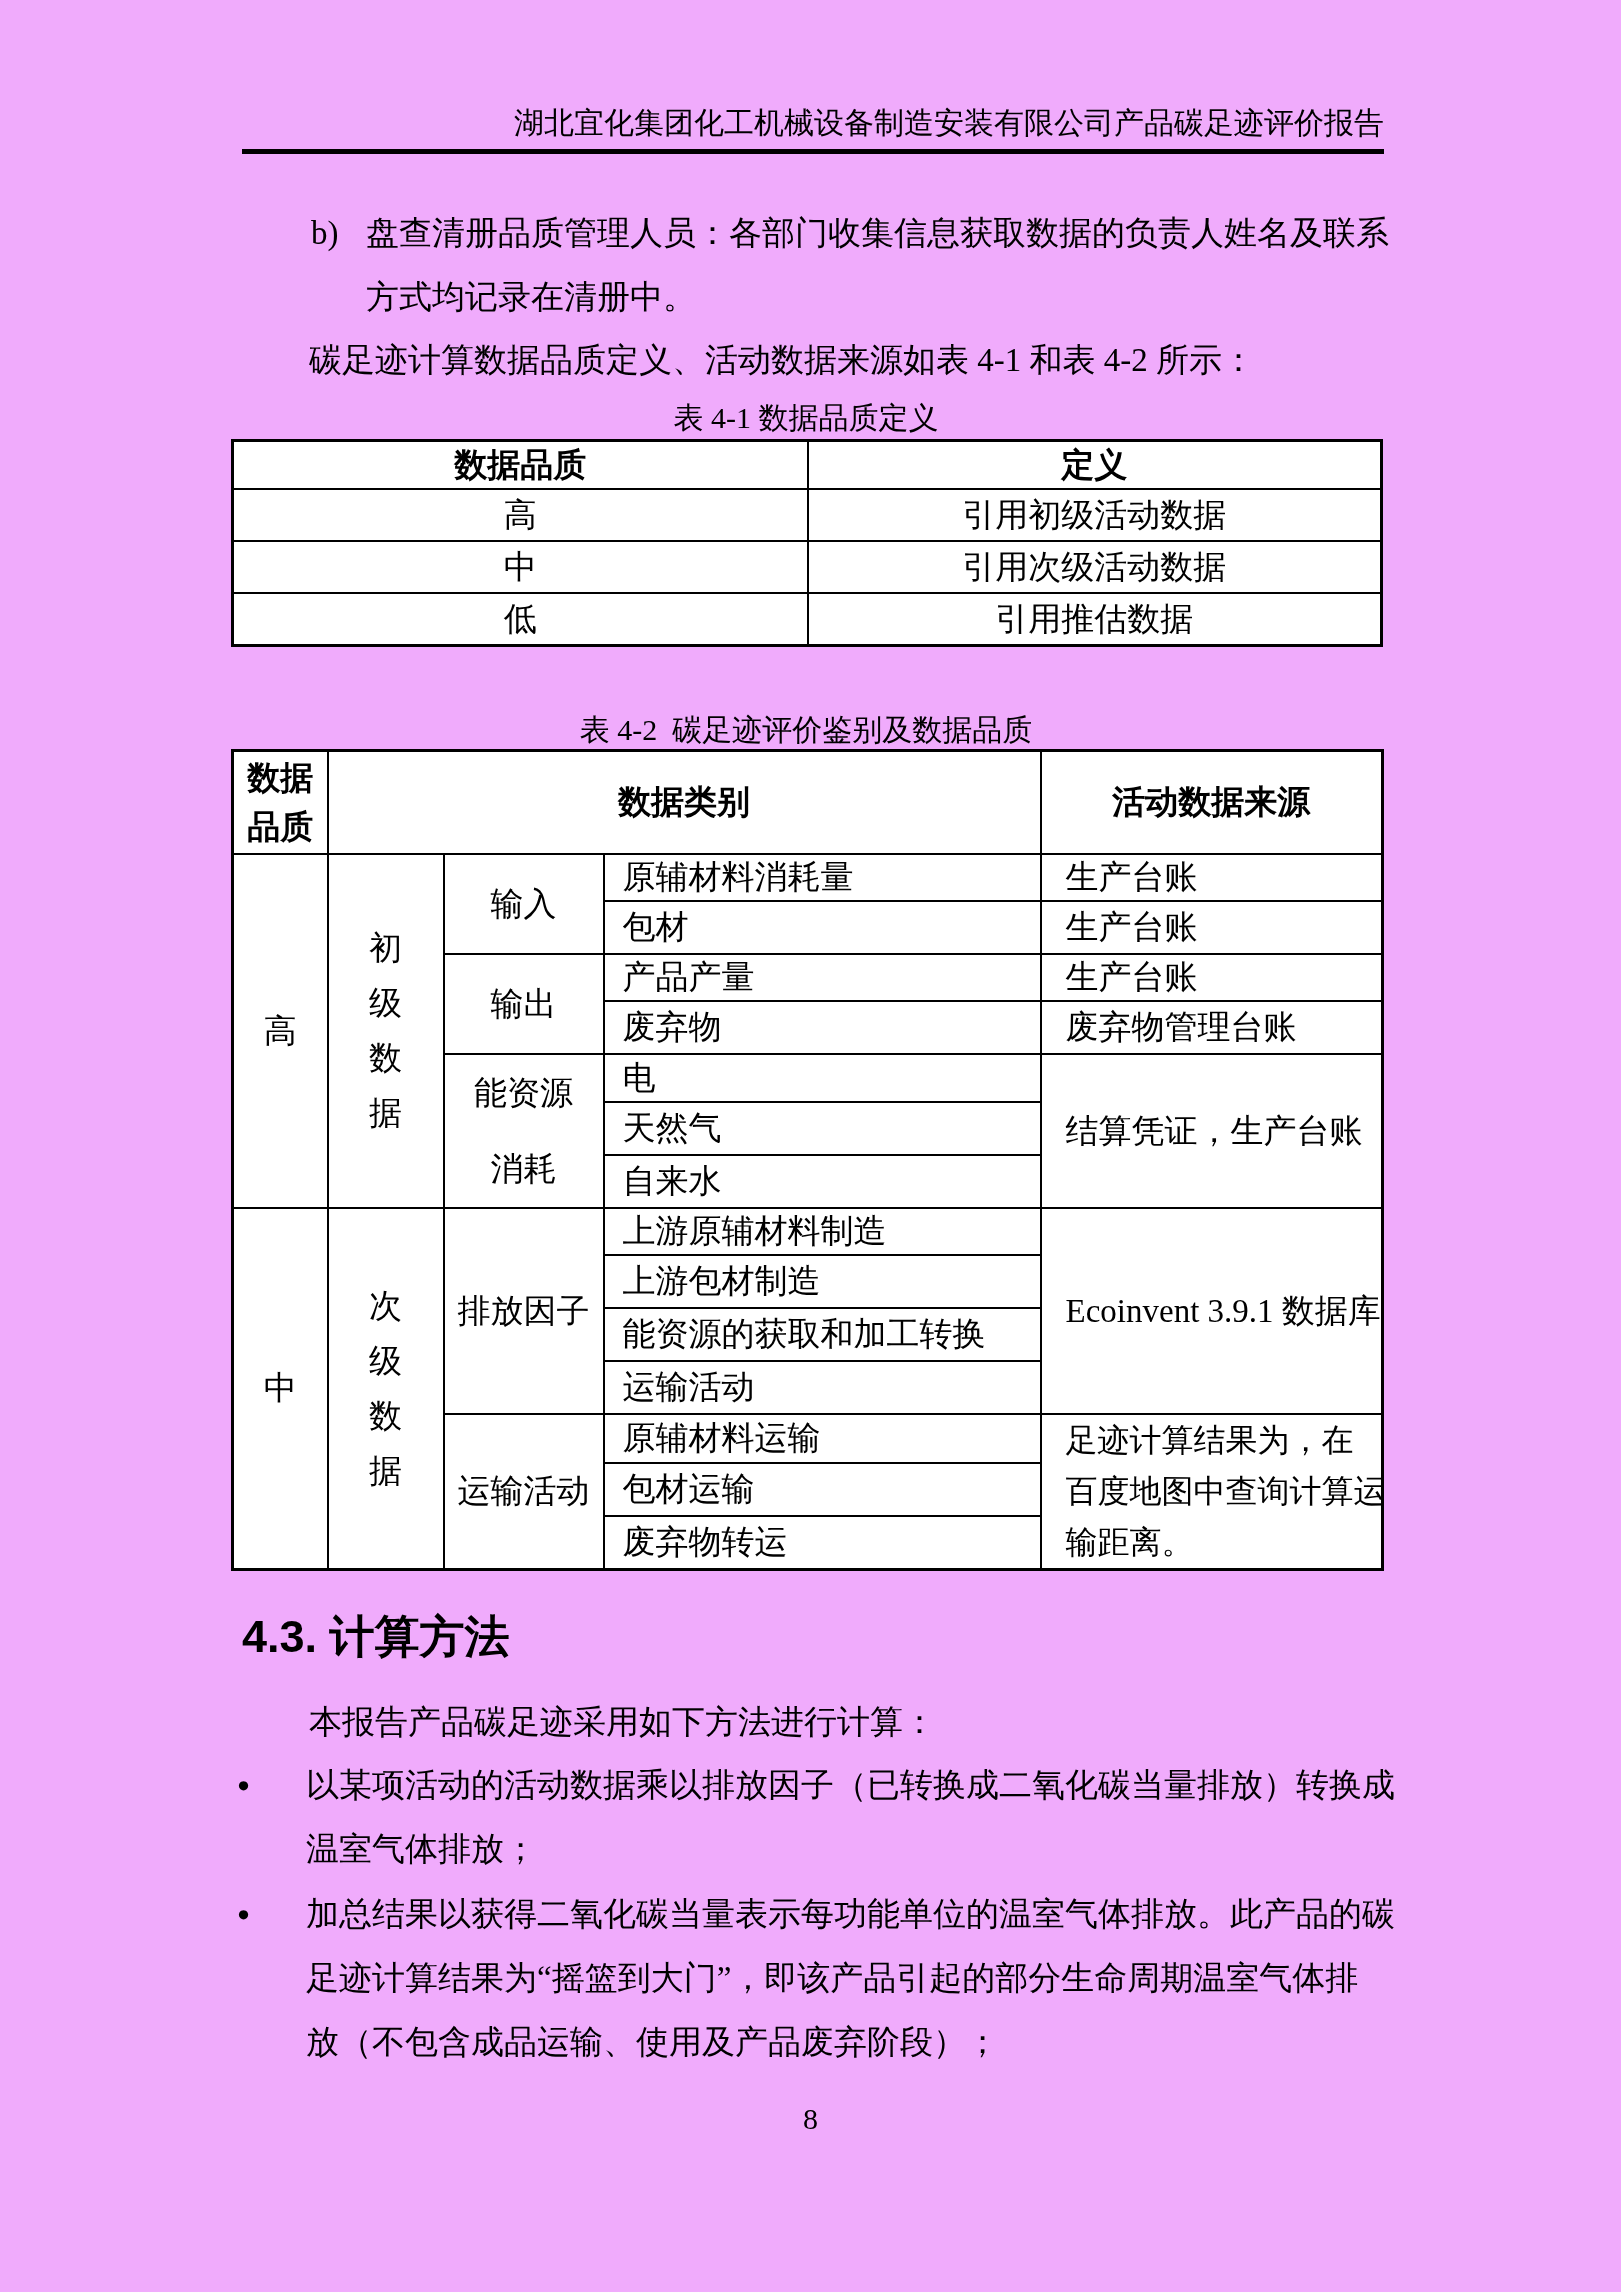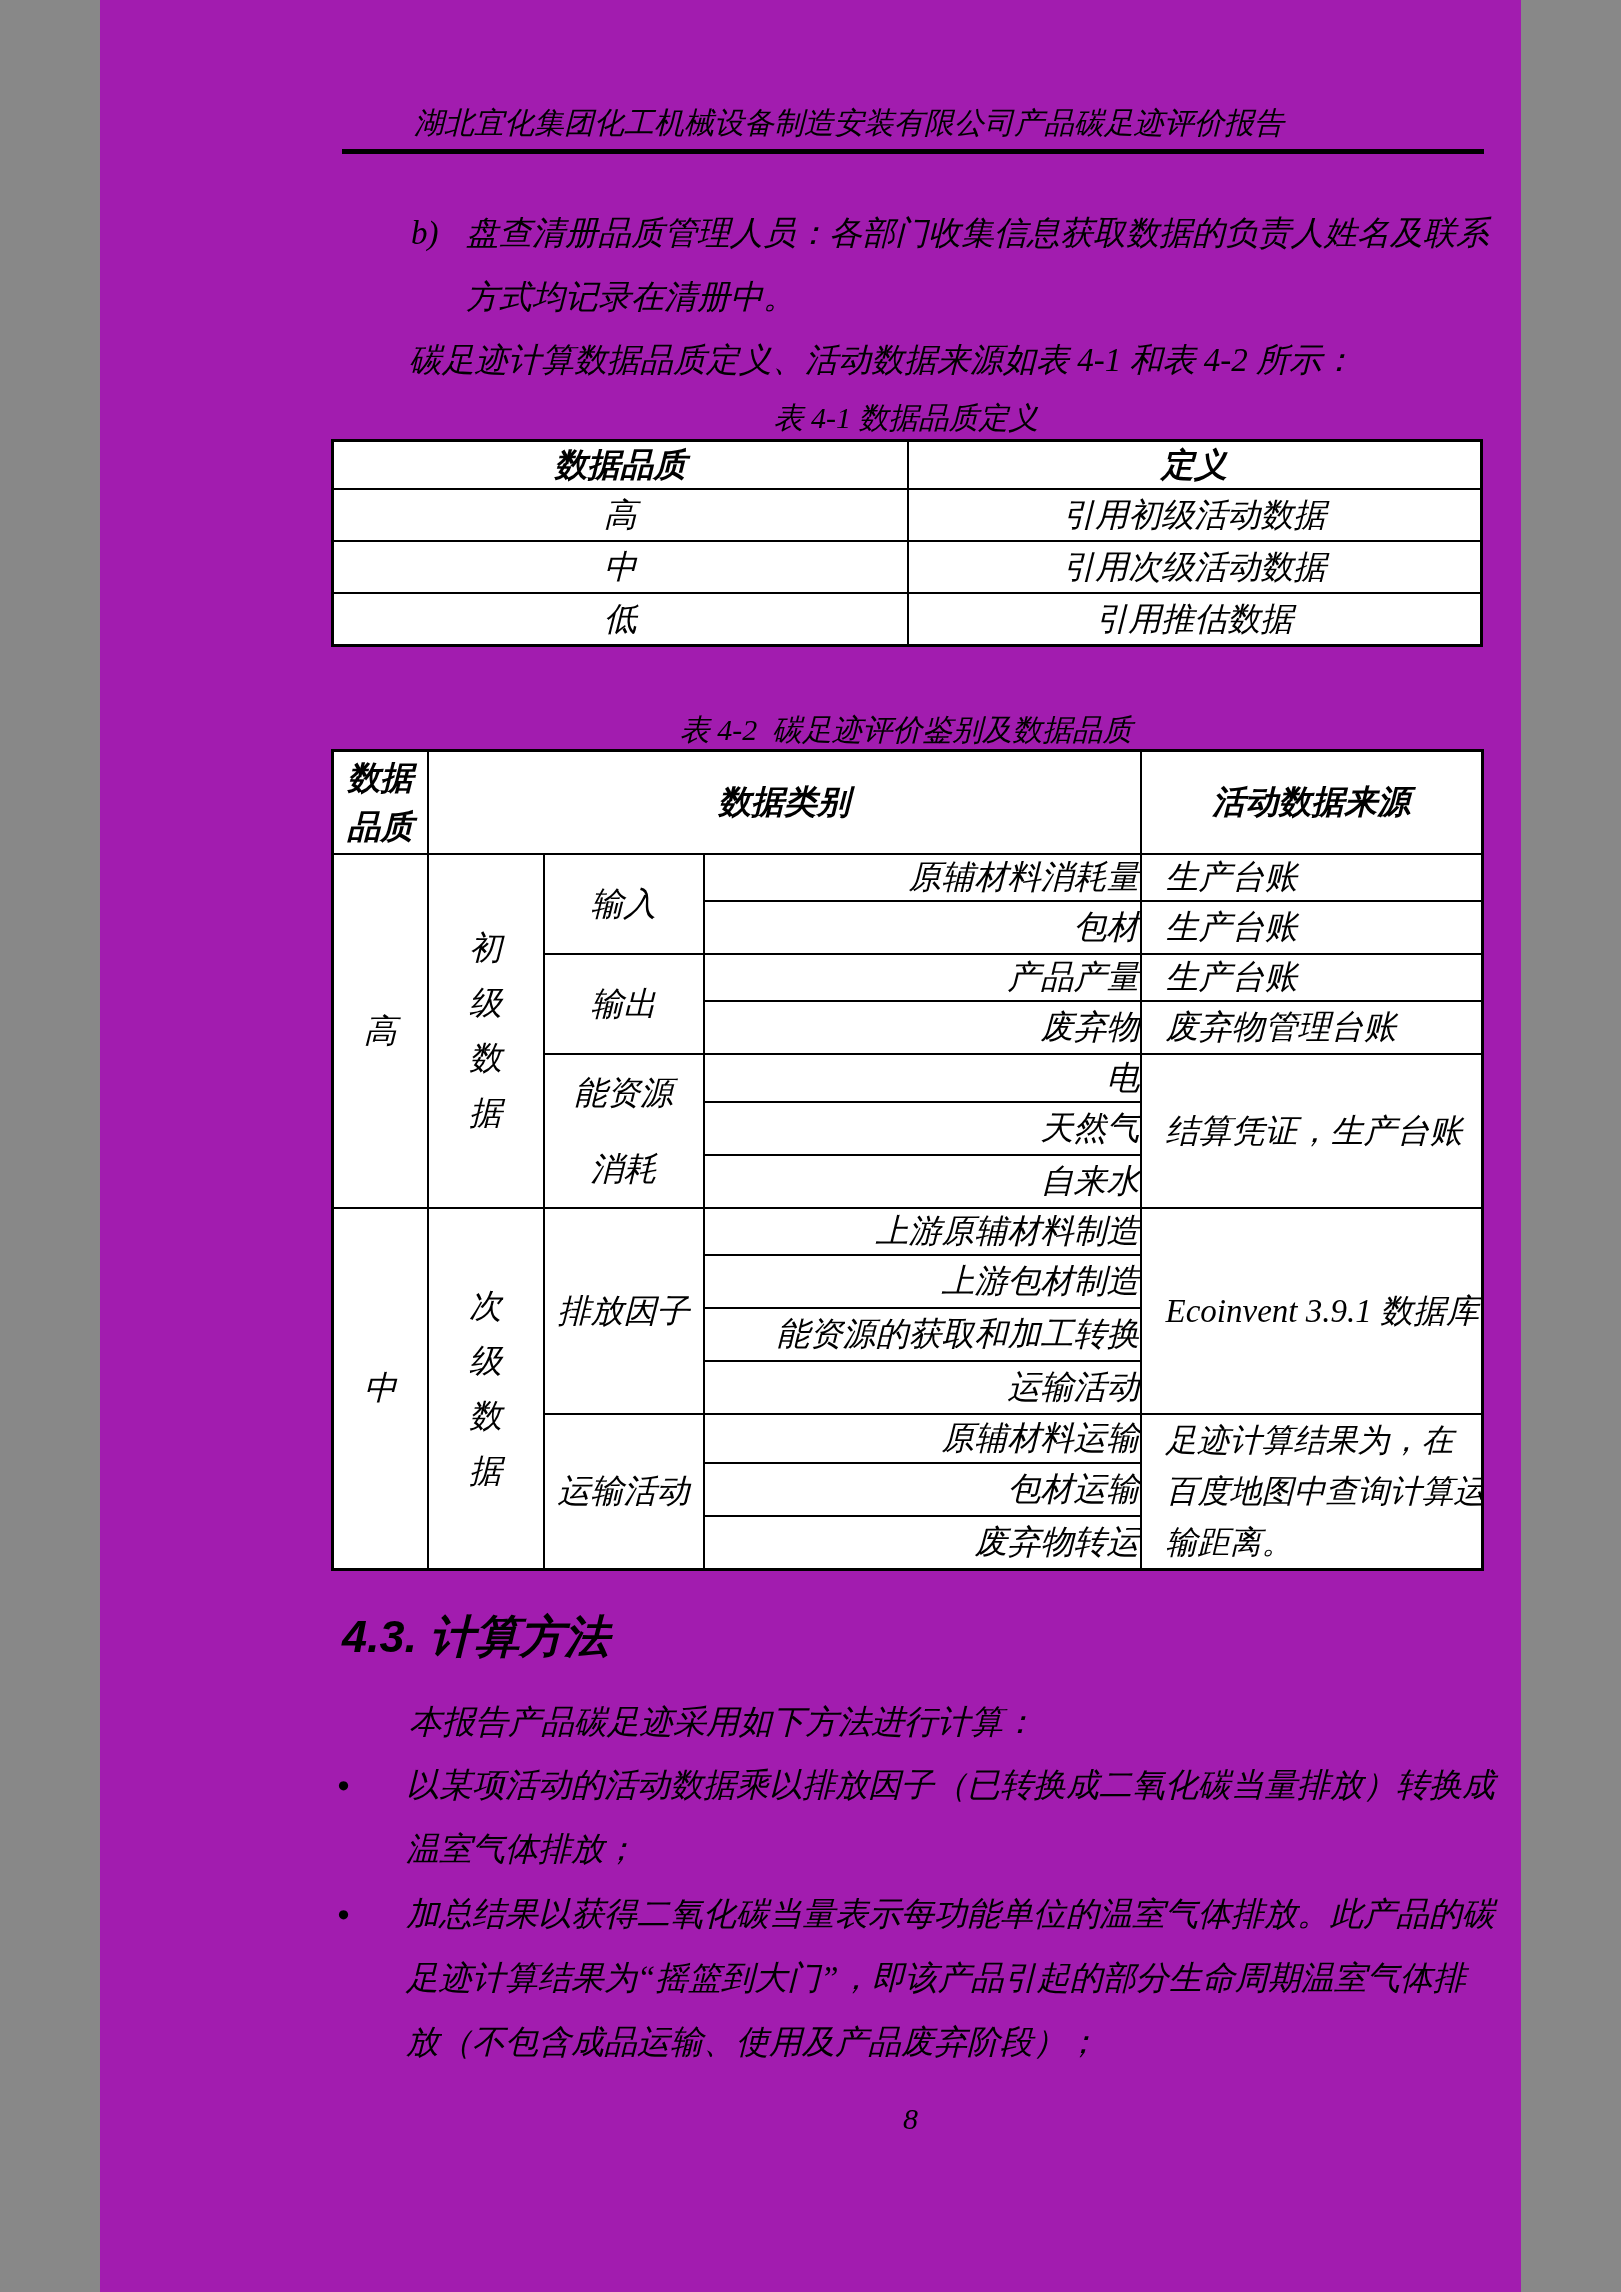--- a/index.html
+++ b/index.html
@@ -1,24 +1,23 @@
 <!DOCTYPE html>
 <html><head>
 <meta charset="utf-8">
 <style>
   html,body{margin:0;padding:0;background:#888;}
   .page{
     position:relative;
-    width:1421px;height:2293px;
+    width:1621px;height:2293px;
     margin:0 auto;
-    background:#a21caf;
+    background:#f0abfc;
     color:#000;
     font-family:"Liberation Serif","DejaVu Serif",serif;
     overflow:hidden;
-    font-style:italic;
   }
   
   .hdr-text{
     position:absolute;top:104px;right:237px;
     font-size:30px;line-height:37px;white-space:pre;
   }
   .hdr-rule{
     position:absolute;top:149px;left:242px;width:1142px;height:4.9px;
     background:#000;
   }
@@ -44,21 +43,21 @@
   .t1{top:439px;}
   .t1 .hrow td{height:46px;font-weight:bold;}
   .t1 .drow td{height:50px;}
   .t2{top:749px;}
   .t2 .hrow td{height:101px;font-weight:bold;}
   .t2 td.rh{height:51px;}
   .pre{white-space:pre;margin-left:42px;}
   .lh50{line-height:49px;}
   .vtext{white-space:pre;line-height:55px;}
   .energy{white-space:pre;line-height:76px;}
-  .cell-left{text-align:right;padding-left:28px;margin-left:24px;}
+  .cell-left{text-align:left;padding-left:18px;margin-left:24px;}
   .src-left{text-align:left;padding-left:24px;}
   .src-multi{white-space:pre;line-height:51px;font-size:32px;}
   
   .sec-heading{
     position:absolute;top:1607px;left:242px;
     font-family:"Liberation Sans","DejaVu Sans",sans-serif;
     font-weight:bold;font-size:45px;line-height:59px;white-space:pre;
   }
   .para-method{position:absolute;top:1690px;left:242px;text-indent:67px;}
   .bullet{position:absolute;left:237px;display:flex;}

